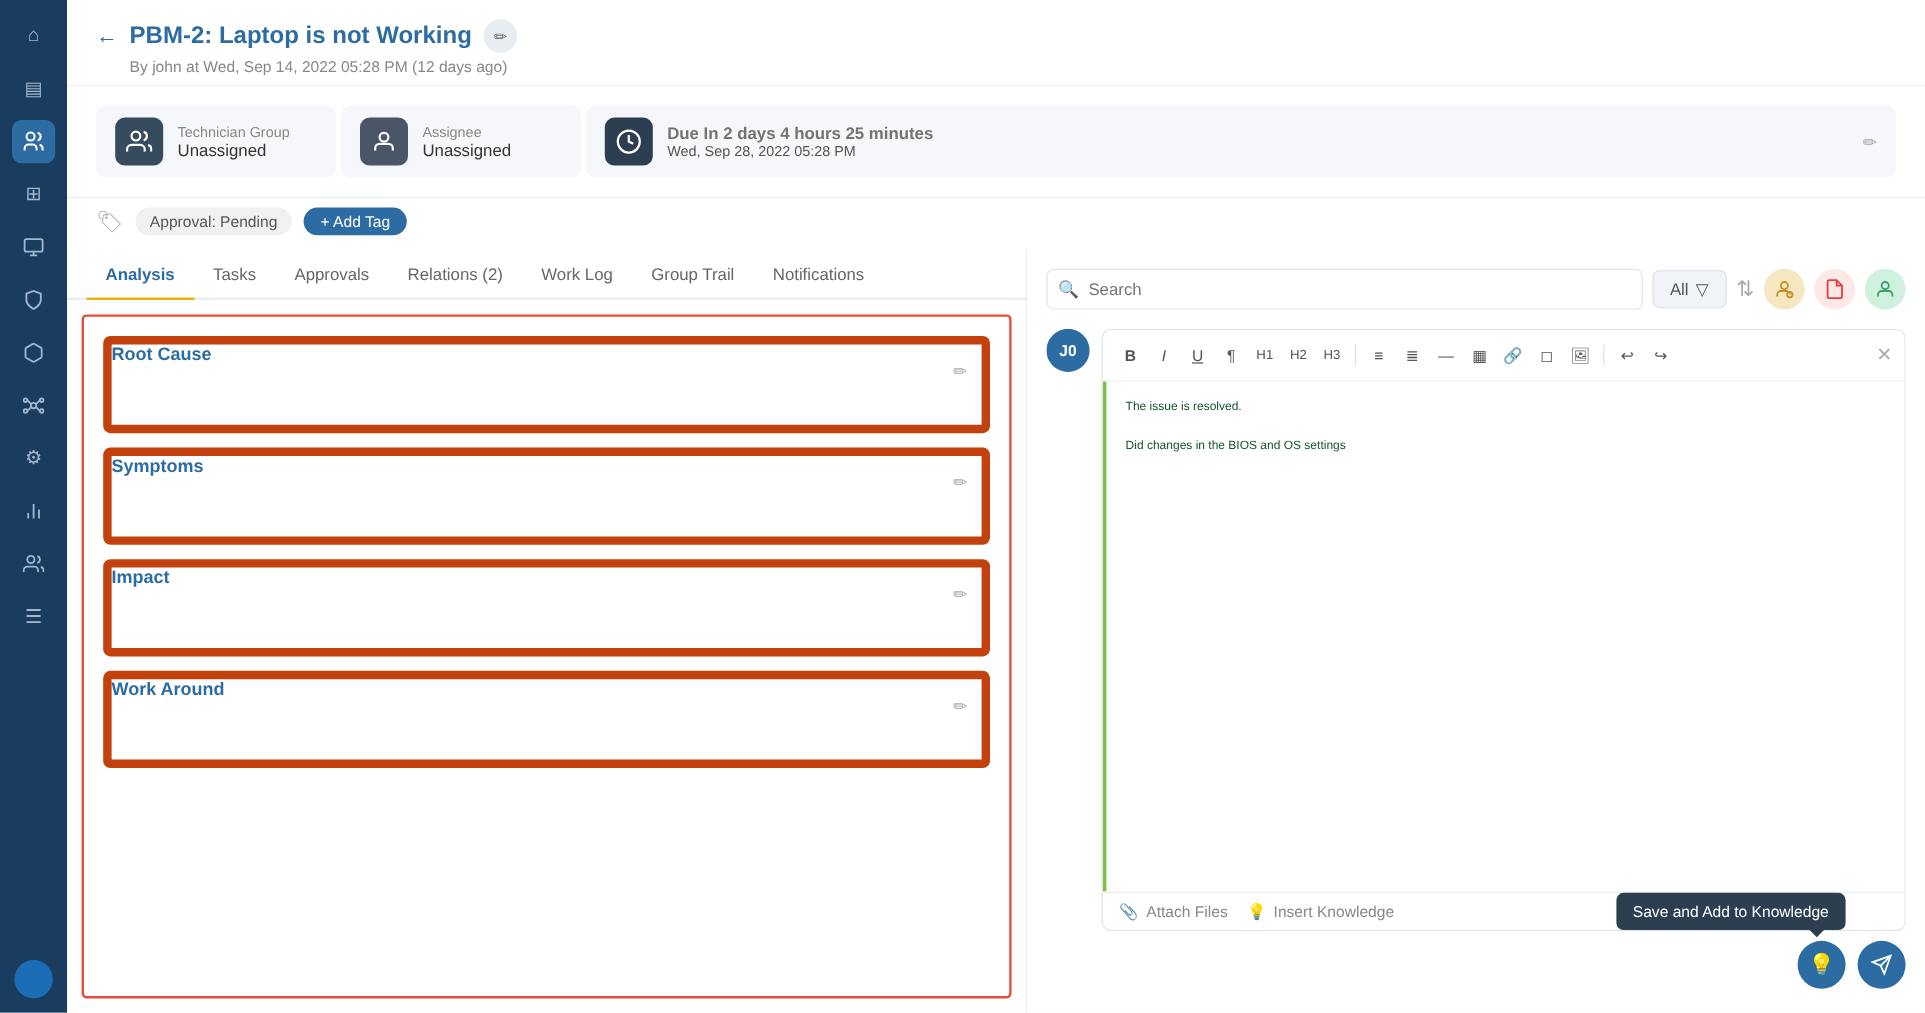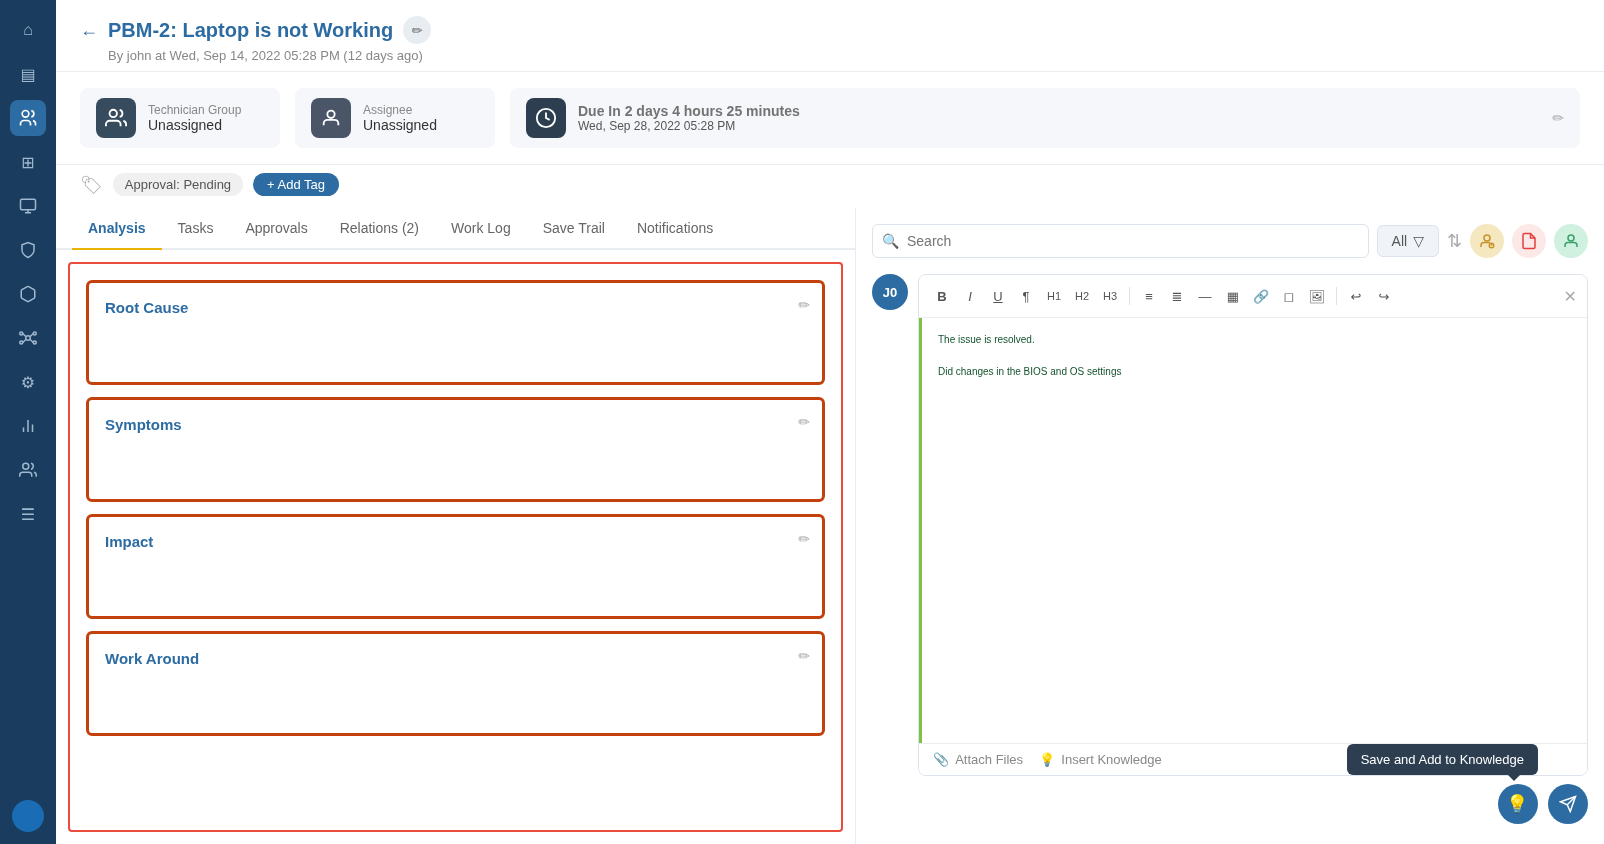--- a/index.html
+++ b/index.html
@@ -63,21 +63,21 @@
       background: #e8edf2; border: none;
       display: flex; align-items: center; justify-content: center;
       cursor: pointer; color: #666; font-size: 13px;
     }
     .header-sub {
       color: #888; font-size: 13px; margin-left: 28px;
     }
 
     
     .info-cards {
-      display: flex; gap: 15px; padding: 16px 24px;
+      display: flex; gap: 4px; padding: 16px 24px;
       background: #fff;
       border-bottom: 1px solid #e8edf2;
     }
     .info-card {
       display: flex; align-items: center; gap: 12px;
       background: #f5f7fa; border-radius: 8px;
       padding: 10px 16px; min-width: 200px;
     }
     .info-card-icon {
       width: 40px; height: 40px; border-radius: 8px;
@@ -136,22 +136,22 @@
 
     
     .analysis-content {
       flex: 1; overflow-y: auto; padding: 16px;
       border: 2px solid #e74c3c;
       margin: 12px;
       border-radius: 4px;
     }
 
     .analysis-section {
-      border: 3px solid #c2410c; border-radius: 6px;
-      padding: 16px; margin-bottom: 12px; background: #fff;
+      border: 7px solid #c2410c; border-radius: 6px;
+      margin-bottom: 12px; background: #fff;
       position: relative;
     }
     .analysis-section-title {
       color: #2d6ca2; font-size: 15px; font-weight: 600;
     }
     .analysis-edit-icon {
       position: absolute; right: 12px; top: 14px;
       color: #aaa; cursor: pointer; font-size: 14px;
     }
     .analysis-section-body {
@@ -411,21 +411,21 @@
   <div class="body-split">
 
     <div class="left-panel">
 
       <div class="tabs">
         <div class="tab active">Analysis</div>
         <div class="tab">Tasks</div>
         <div class="tab">Approvals</div>
         <div class="tab">Relations (2)</div>
         <div class="tab">Work Log</div>
-        <div class="tab">Save Trail</div>
+        <div class="tab">Group Trail</div>
         <div class="tab">Notifications</div>
       </div>
 
       <div class="analysis-content">
 
         <div class="analysis-section">
           <div class="analysis-section-title">Root Cause</div>
           <span class="analysis-edit-icon">✏</span>
           <div class="analysis-section-body"></div>
         </div>

